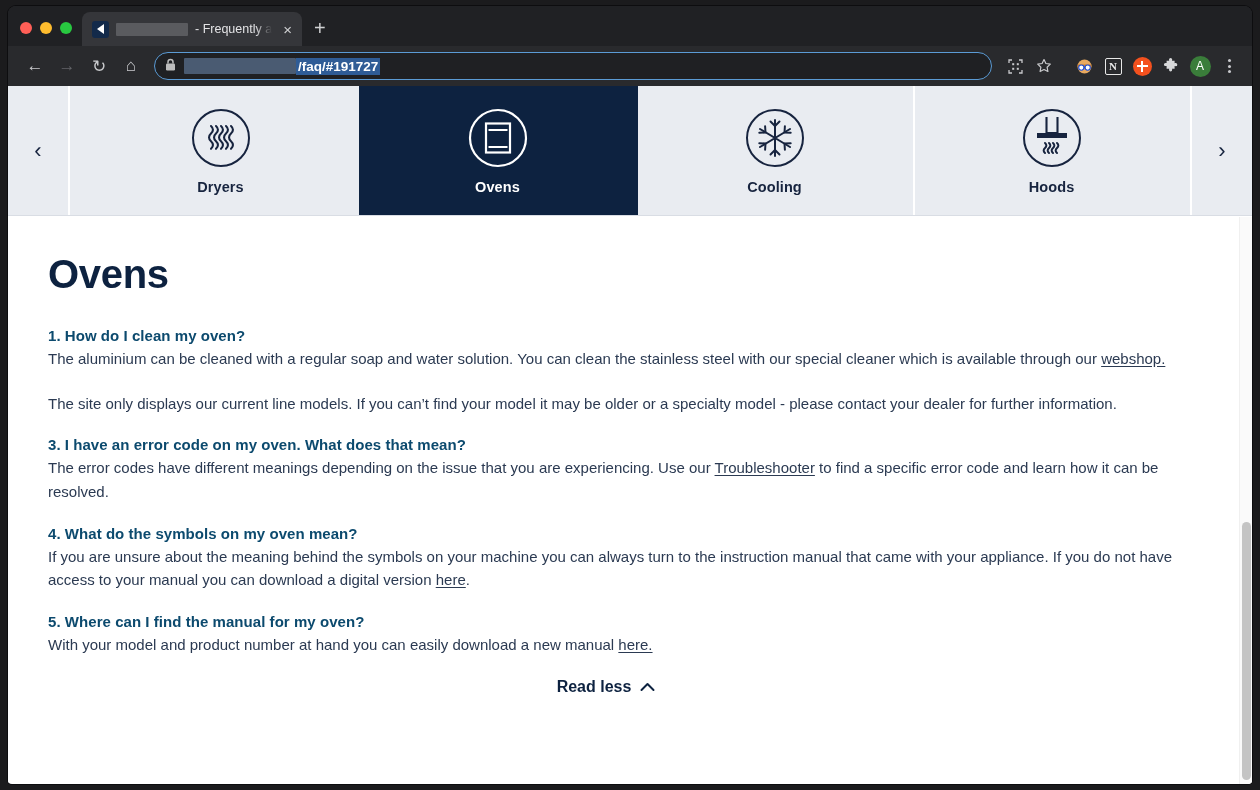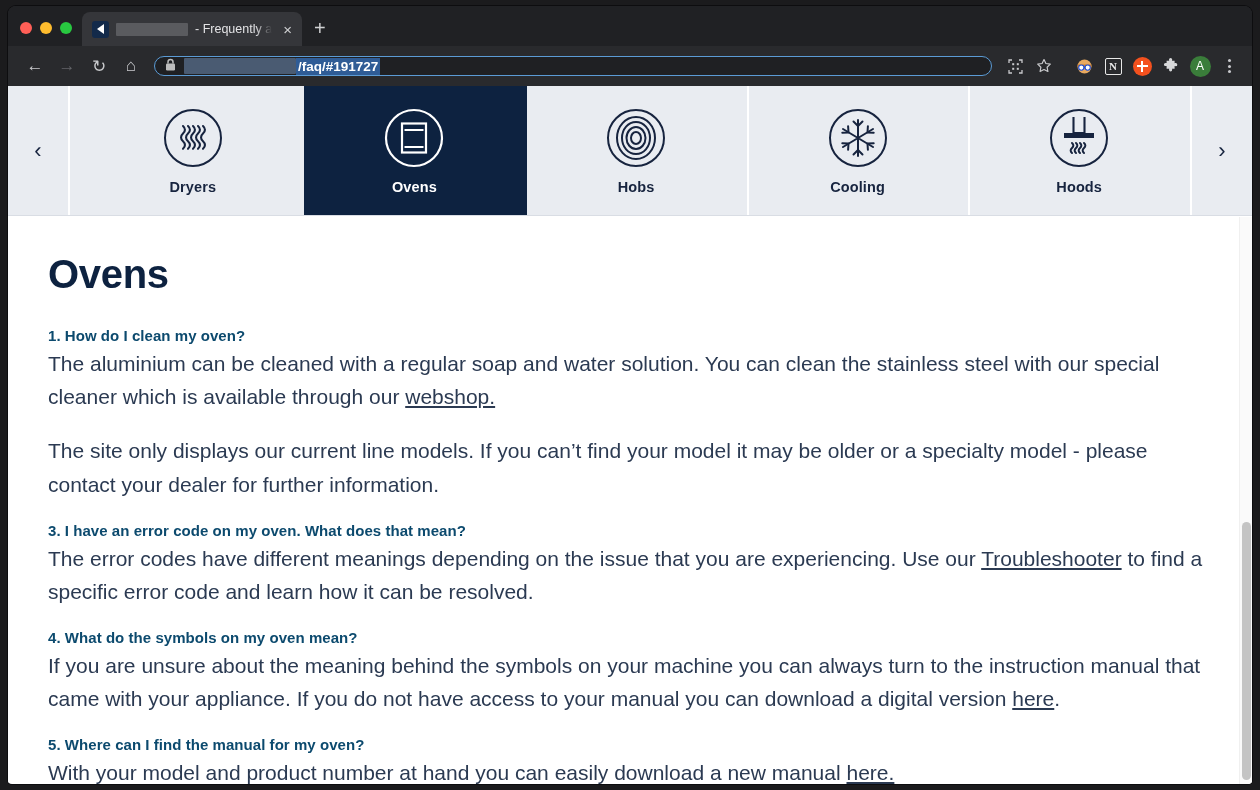--- a/index.html
+++ b/index.html
@@ -110,21 +110,21 @@
     display: flex; align-items: center; justify-content: center;
     color: #c9cacd;
     font-size: 17px;
     border-radius: 50%;
     cursor: default;
   }
   .nav-btn.disabled { color: #636468; }
 
   .omnibox {
     flex: 1 1 auto;
-    height: 20px;
+    height: 28px;
     margin: 0 8px 0 6px;
     background: #1f2023;
     border: 1.5px solid #5b9bd5;
     border-radius: 14px;
     display: flex;
     align-items: center;
     padding: 0 10px;
     gap: 8px;
     position: relative;
     overflow: hidden;
@@ -258,21 +258,21 @@
   }
   .faq-item { margin-bottom: 21px; }
   .faq-q {
     font-size: 15px;
     font-weight: bold;
     color: #0c4a6e;
     margin-bottom: 3px;
     letter-spacing: .05px;
   }
   .faq-a {
-    font-size: 21px;
+    font-size: 15px;
     color: #2b3a52;
     line-height: 1.58;
     max-width: 1160px;
   }
   .faq-a a, .inline-link {
     color: #2b3a52;
     text-decoration: underline;
     text-underline-offset: 2px;
   }
   .inline-link.bold { font-weight: normal; margin-top: 16px; }
@@ -421,30 +421,20 @@
 
         <div class="car-item active">
           <svg class="car-icon" viewBox="0 0 62 62">
             <circle cx="31" cy="31" r="28" fill="none" stroke="#ffffff" stroke-width="2.2"></circle>
             <rect x="19" y="16.5" width="24" height="29" fill="none" stroke="#ffffff" stroke-width="2.2"></rect>
             <path d="M21.5 23h19M21.5 40h19" stroke="#ffffff" stroke-width="2"></path>
           </svg>
           <span class="car-label">Ovens</span>
         </div>
 
-        <div class="car-item">
-          <svg class="car-icon" viewBox="0 0 62 62">
-            <circle cx="31" cy="31" r="28" fill="none" stroke="#17243f" stroke-width="2"></circle>
-            <ellipse cx="31" cy="31" rx="19" ry="21" fill="none" stroke="#17243f" stroke-width="2"></ellipse>
-            <ellipse cx="31" cy="31" rx="14" ry="16" fill="none" stroke="#17243f" stroke-width="2"></ellipse>
-            <ellipse cx="31" cy="31" rx="9.5" ry="11" fill="none" stroke="#17243f" stroke-width="2"></ellipse>
-            <ellipse cx="31" cy="31" rx="5" ry="6" fill="none" stroke="#17243f" stroke-width="2"></ellipse>
-          </svg>
-          <span class="car-label">Hobs</span>
-        </div>
 
         <div class="car-item">
           <svg class="car-icon" viewBox="0 0 62 62">
             <circle cx="31" cy="31" r="28" fill="none" stroke="#17243f" stroke-width="2"></circle>
             <g stroke="#17243f" stroke-width="2" stroke-linecap="round" fill="none">
               <path d="M31 13v36M16 22l30 18M46 22L16 40"></path>
               <path d="M31 19l-4.5-4.5M31 19l4.5-4.5M31 43l-4.5 4.5M31 43l4.5 4.5"></path>
               <path d="M21.5 25.5l-6.2.3M21.5 25.5l-.4-6.2M40.5 36.5l6.2-.3M40.5 36.5l.4 6.2"></path>
               <path d="M40.5 25.5l6.2.3M40.5 25.5l.4-6.2M21.5 36.5l-6.2-.3M21.5 36.5l-.4 6.2"></path>
             </g>

